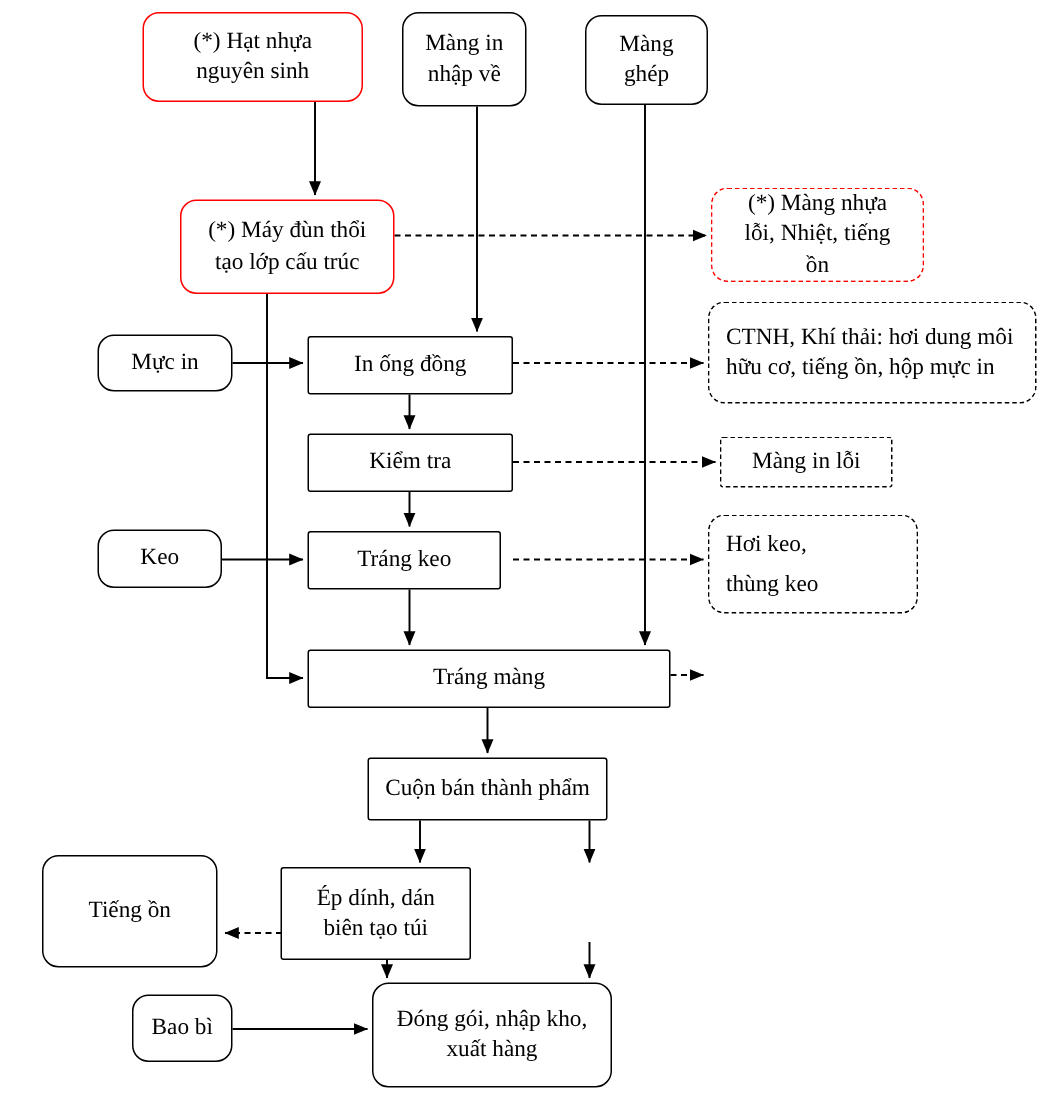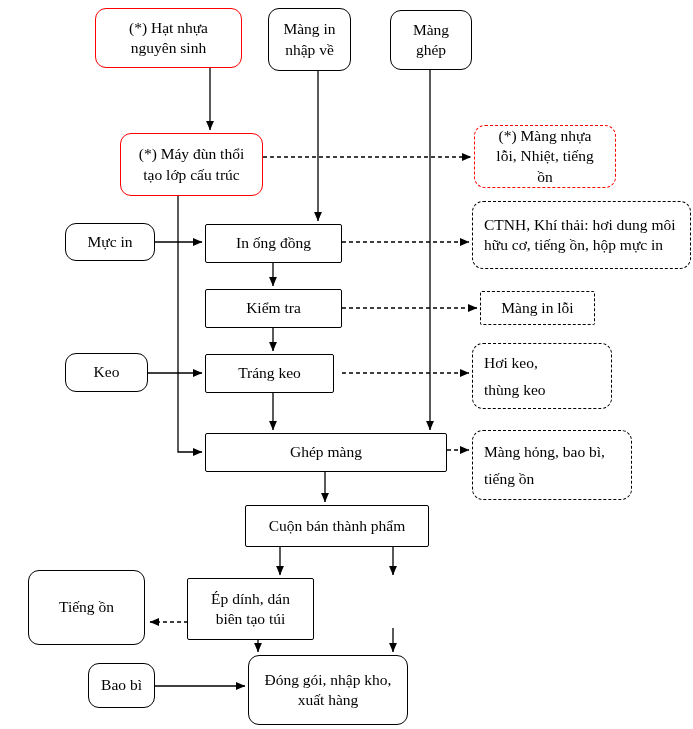--- a/index.html
+++ b/index.html
@@ -84,26 +84,24 @@
 
   <div class="node dashed" style="left:480px;top:291px;width:115px;height:34px">Màng in lỗi</div>
 
   <div class="node rounded" style="left:65px;top:353px;width:83px;height:39px">Keo</div>
 
   <div class="node" style="left:205px;top:354px;width:129px;height:39px">Tráng keo</div>
 
   <div class="node rounded dashed left loose" style="left:472px;top:343px;width:140px;height:66px">Hơi keo,
 thùng keo</div>
 
-  <div class="node" style="left:205px;top:433px;width:242px;height:39px">Ghép màng</div>
+  <div class="node" style="left:205px;top:433px;width:242px;height:39px">Tráng màng</div>
 
-  <div class="node rounded dashed left loose" style="left:472px;top:430px;width:160px;height:70px">Màng hỏng, bao bì,
-tiếng ồn</div>
 
-  <div class="node" style="left:245px;top:505px;width:184px;height:42px">Cuộn bán thành phẩm</div>
+  <div class="node" style="left:245px;top:505px;width:160px;height:42px">Cuộn bán thành phẩm</div>
 
   <div class="node rounded" style="left:28px;top:570px;width:117px;height:75px">Tiếng ồn</div>
 
   <div class="node" style="left:187px;top:578px;width:127px;height:62px">Ép dính, dán
 biên tạo túi</div>
 
 
   <div class="node rounded" style="left:88px;top:663px;width:67px;height:45px">Bao bì</div>
 
   <div class="node rounded" style="left:248px;top:655px;width:160px;height:70px">Đóng gói, nhập kho,

